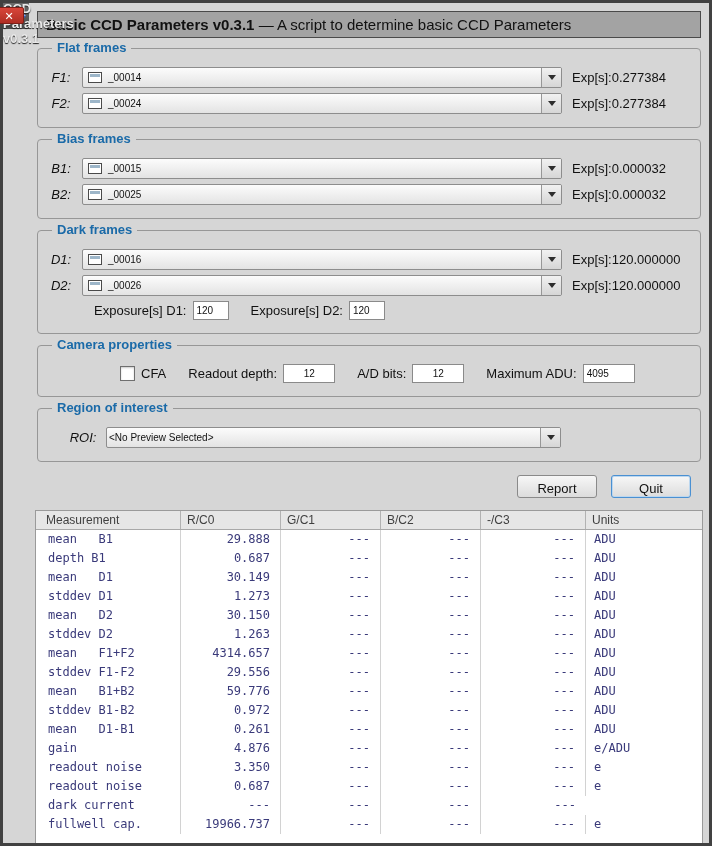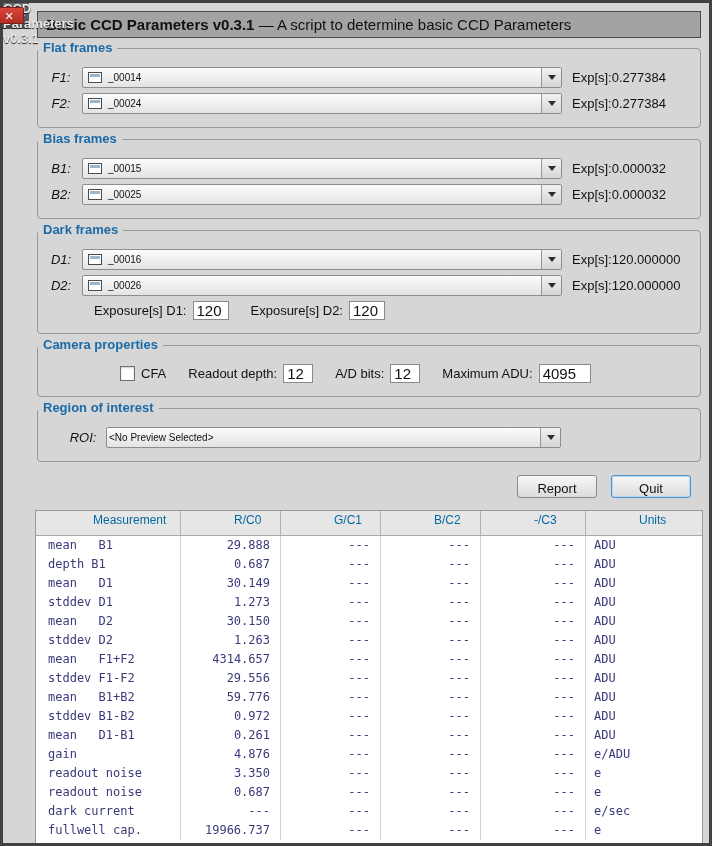--- a/index.html
+++ b/index.html
@@ -15,21 +15,21 @@
   .close-btn{position:absolute;right:5px;top:4px;width:30px;height:17px;border-radius:2px;
     background:linear-gradient(#d8453a,#b02e24);color:#fff;font-size:11px;line-height:17px;
     text-align:center;border:1px solid #7e1f18;box-sizing:border-box;cursor:pointer;}
   
   .content{flex:1;padding:8px 8px 0;display:flex;flex-direction:column;}
   .header-strip{box-sizing:border-box;border:1px solid #4a4a4a;background:#a3a3a3;
     padding:4px 8px;font-size:15px;color:#111;margin-bottom:10px;}
   
   .group{position:relative;border:1px solid #979797;border-radius:4px;
     margin:0 0 11px;padding:13px 10px 8px;}
-  .group-title{position:absolute;top:-9px;left:0;background:#d6d6d6;padding:0 5px;
+  .group-title{position:absolute;top:-9px;left:14px;background:#d6d6d6;padding:0 5px;
     color:#1a6aa8;font-weight:bold;font-size:13px;}
   .row{display:flex;align-items:center;margin:5px 0;font-size:13px;color:#111;}
   .row-label{flex:0 0 26px;text-align:center;margin-right:8px;font-style:italic;}
   
   .combo{flex:0 0 480px;box-sizing:border-box;height:21px;border:1px solid #8d8d8d;
     background:linear-gradient(#fcfcfc,#e3e3e3);display:flex;align-items:center;
     border-radius:2px;overflow:hidden;cursor:pointer;}
   .combo-icon{flex:0 0 14px;height:11px;margin:0 6px 0 5px;border:1px solid #4a4a4a;
     background:#fff;position:relative;box-sizing:border-box;}
   .combo-icon::after{content:"";position:absolute;left:1px;top:1px;right:1px;height:3px;
@@ -39,39 +39,39 @@
     background:linear-gradient(#f1f1f1,#d6d6d6);display:flex;align-items:center;
     justify-content:center;}
   .combo-arrow::after{content:"";border-left:4px solid transparent;
     border-right:4px solid transparent;border-top:5px solid #2d2d2d;}
   .exp-label{margin-left:10px;white-space:nowrap;}
   .roi-row{padding-left:20px;}
   .roi-row .combo{flex:0 0 455px;}
   .indent-row{margin-left:46px;}
   .camera-row{margin-left:72px;}
   .num-input{box-sizing:border-box;height:19px;border:1px solid #8a8a8a;background:#fff;
-    font-family:"Liberation Sans",sans-serif;font-size:15px;color:#111;padding:0 3px;
+    font-family:"Liberation Sans",sans-serif;font-size:10px;color:#111;padding:0 3px;
     margin:0 0 0 6px;}
-  .w36{width:36px;} .w30{width:30px;} .w52{width:52px;}
+  .w36{width:36px;} .w30{width:52px;text-align:center;} .w52{width:52px;}
   .pair-gap{margin-left:22px;}
   .checkbox{width:13px;height:13px;border:1px solid #6f6f6f;background:#fff;
     box-shadow:inset 0 1px 2px #ccc;margin-right:6px;cursor:pointer;}
   
   .button-row{display:flex;justify-content:flex-end;gap:14px;margin:2px 10px 12px 0;}
   .btn{box-sizing:border-box;min-width:80px;height:23px;padding:5px 18px;font-size:13px;
     font-family:"Liberation Sans",sans-serif;color:#111;border:1px solid #8a8a8a;
     border-radius:3px;background:linear-gradient(#f7f7f7,#dcdcdc);cursor:pointer;}
   .btn-focused{border:1px solid #4a90d2;box-shadow:inset 0 0 0 1px #bcd7ef;}
   
   .table{margin:0 -2px;border:1px solid #9a9a9a;border-bottom:none;background:#fff;
     flex:1;overflow:hidden;}
   .thead,.trow{display:grid;grid-template-columns:145px 100px 100px 100px 105px 1fr;}
   .thead{background:#e6e6e6;border-bottom:1px solid #a8a8a8;}
-  .hcell{box-sizing:border-box;height:24px;line-height:18px;font-size:12px;color:#0369a1;
-    border-right:1px solid #b2b2b2;padding-left:6px;margin-left:47px;}
+  .hcell{box-sizing:border-box;height:18px;line-height:18px;font-size:12px;color:#404040;
+    border-right:1px solid #b2b2b2;padding-left:6px;}
   .hcell:first-child{padding-left:10px;}
   .hcell:last-child{border-right:none;}
   .trow{height:19px;}
   .cell{box-sizing:border-box;height:19px;line-height:19px;
     font-family:"DejaVu Sans Mono","Liberation Mono",monospace;font-size:12px;
     color:#3a3a7a;border-right:1px solid #d2d2d2;overflow:hidden;}
   .cell:last-child{border-right:none;}
   .c-m{padding-left:12px;white-space:pre;}
   .c-n{text-align:right;padding-right:10px;}
   .c-u{padding-left:8px;}
@@ -320,21 +320,20 @@
             <div class="cell c-n">---</div>
             <div class="cell c-n">---</div>
             <div class="cell c-u">e</div>
           </div>
           <div class="trow">
             <div class="cell c-m">dark current</div>
             <div class="cell c-n">---</div>
             <div class="cell c-n">---</div>
             <div class="cell c-n">---</div>
             <div class="cell c-n">---</div>
-            <div class="cell c-u">e/sec</div>
           </div>
           <div class="trow">
             <div class="cell c-m">fullwell cap.</div>
             <div class="cell c-n">19966.737</div>
             <div class="cell c-n">---</div>
             <div class="cell c-n">---</div>
             <div class="cell c-n">---</div>
             <div class="cell c-u">e</div>
           </div>
         </div>

